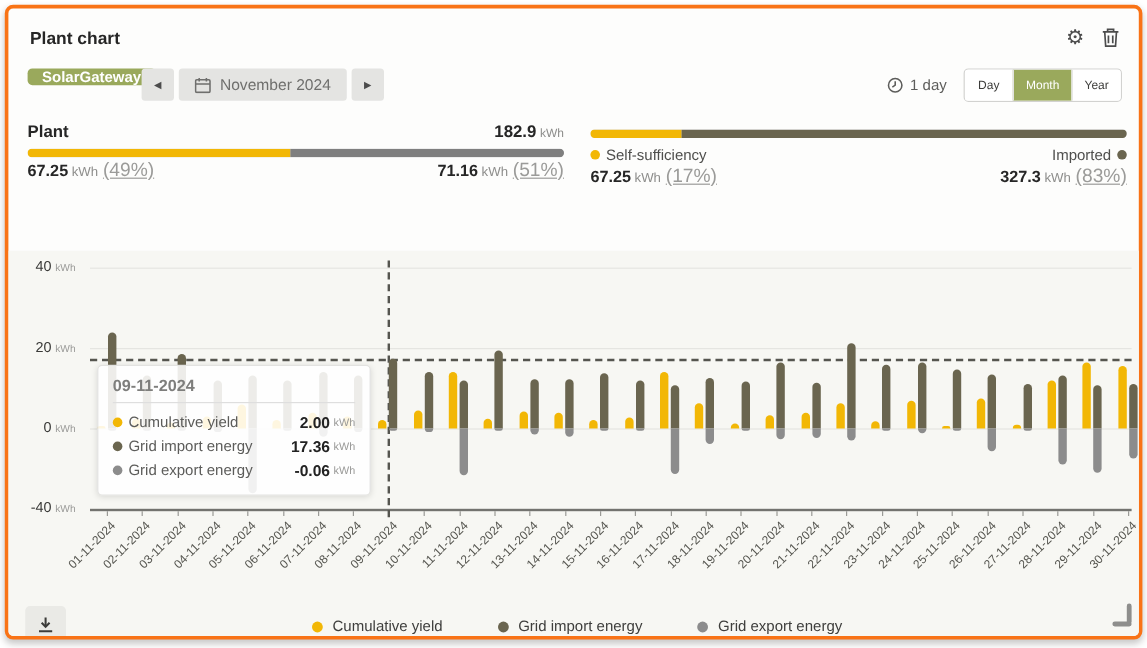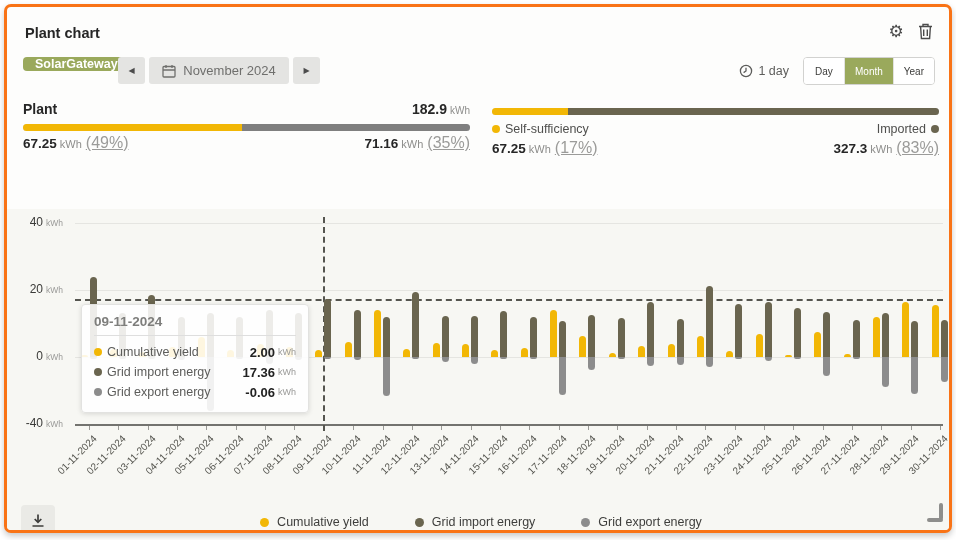--- a/index.html
+++ b/index.html
@@ -142,21 +142,21 @@
       <div class="sum-head">
         <span class="sum-title">Plant</span>
         <span class="sum-total"><span>182.9</span><span class="unit-sm">kWh</span></span>
       </div>
       <div class="progress">
           <div style="width: 49%; background: rgb(242, 183, 5);"></div>
           <div style="flex: 1 1 0%; background: rgb(127, 127, 127);"></div>
         </div>
       <div class="sum-vals">
         <span class="val"><span>67.25</span><span class="unit-sm">kWh</span><span class="pct">(49%)</span></span>
-        <span class="val"><span>71.16</span><span class="unit-sm">kWh</span><span class="pct">(35%)</span></span>
+        <span class="val"><span>71.16</span><span class="unit-sm">kWh</span><span class="pct">(51%)</span></span>
       </div>
     </div>
 
     <div class="summary">
       <div class="progress">
           <div style="width: 17%; background: rgb(242, 183, 5);"></div>
           <div style="flex: 1 1 0%; background: rgb(106, 101, 79);"></div>
         </div>
       <div class="sum-labels">
         <span class="lab">

